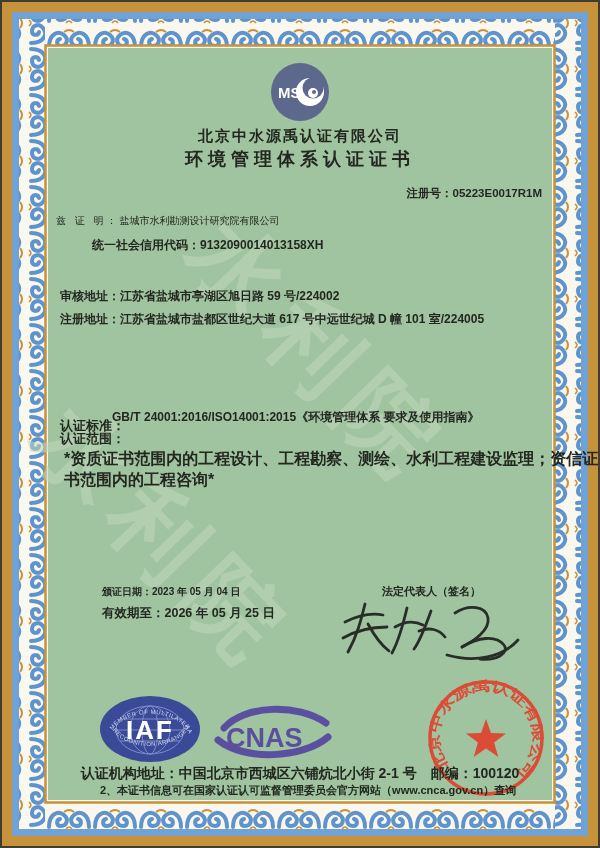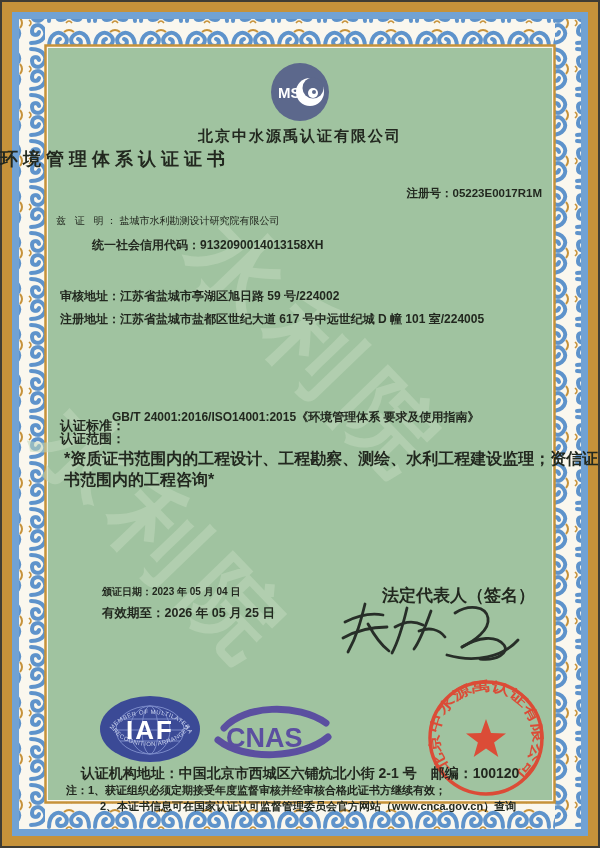--- a/index.html
+++ b/index.html
@@ -5,34 +5,34 @@
   html,body{margin:0;padding:0;background:#2b2922;}
   .cert{position:relative;width:600px;height:848px;overflow:hidden;
         font-family:"Liberation Sans",sans-serif;color:#22281f;background:#3f3c34;}
   .abs{position:absolute;}
   .bgsvg{position:absolute;left:0;top:0;pointer-events:none;}
   .content{position:absolute;left:0;top:0;width:600px;height:848px;z-index:5;}
   .wm{position:absolute;z-index:1;color:#c0d8bc;opacity:.55;font-weight:bold;
       font-size:92px;letter-spacing:16px;white-space:nowrap;
       transform:rotate(46deg);transform-origin:0 0;pointer-events:none;}
   .issuer{left:0;right:0;top:127px;text-align:center;font-size:15px;font-weight:bold;letter-spacing:2px;}
-  .title{left:0;right:0;top:147px;font-size:18px;font-weight:bold;letter-spacing:5px;}
+  .title{left:0;right:0;top:147px;text-align:center;font-size:18px;font-weight:bold;letter-spacing:5px;}
   .regno{right:58px;top:186px;font-size:11.5px;font-weight:bold;}
   .certify{left:56px;top:214px;font-size:10px;font-weight:normal;}
   .certify .lbl{letter-spacing:3px;}
   .credit{left:92px;top:237px;font-size:12px;font-weight:bold;}
   .addr1{left:60px;top:288px;font-size:12px;font-weight:bold;}
   .addr2{left:60px;top:311px;font-size:12px;font-weight:bold;}
   .stdlbl{left:60px;top:389px;font-size:13px;font-weight:bold;margin-top:28px;}
   .stdval{left:112px;top:409px;font-size:12px;font-weight:bold;}
   .scopelbl{left:60px;top:430px;font-size:13px;font-weight:bold;}
   .scopeval{left:64px;top:449px;font-size:16px;font-weight:bold;}
   .issue{left:102px;top:585px;font-size:10px;font-weight:bold;}
   .valid{left:102px;top:605px;font-size:12.5px;font-weight:bold;}
-  .replbl{left:382px;top:584px;font-size:17px;font-weight:bold;}
+  .replbl{left:382px;top:584px;font-size:11px;font-weight:bold;}
   .accr{left:338px;top:697px;font-size:10.5px;line-height:14.5px;color:#5f646f;font-weight:bold;}
   .orgaddr{left:0;right:0;top:765px;text-align:center;font-size:14px;font-weight:bold;}
   .notes{left:66px;top:782px;font-size:11px;line-height:16px;font-weight:bold;}
   .notes .n2{margin-left:34px;}
   .sig{position:absolute;left:335px;top:596px;}
   .seal{position:absolute;left:424px;top:676px;opacity:.9;}
 </style>
 </head>
 <body>
 
@@ -167,18 +167,17 @@
       </defs>
       <circle cx="62" cy="62" r="56" fill="none" stroke="#e2402c" stroke-width="3.5"></circle>
       <path d="M62,43 L67,57.1 L82,57.5 L70.1,66.6 L74.3,81 L62,72.5 L49.7,81 L53.9,66.6 L42,57.5 L57,57.1 Z" fill="#e2402c"></path>
       <text font-size="13" fill="#e2402c" font-weight="bold" font-family="Liberation Sans, sans-serif">
         <textPath href="#sealRing" textLength="222" lengthAdjust="spacingAndGlyphs">北京中水源禹认证有限公司</textPath>
       </text>
     </svg>
 
     <div class="abs orgaddr">认证机构地址：中国北京市西城区六铺炕北小街 2-1 号　邮编：100120</div>
     <div class="abs notes">
-      <div><span>注：</span><span>1、获证组织必须定期接受年度监督审核并经审核合格此证书方继续有效；</span></div>
       <div class="n2">2、本证书信息可在国家认证认可监督管理委员会官方网站（www.cnca.gov.cn）查询</div>
     </div>
 
   </div>
 </div>
 
 </body></html>

